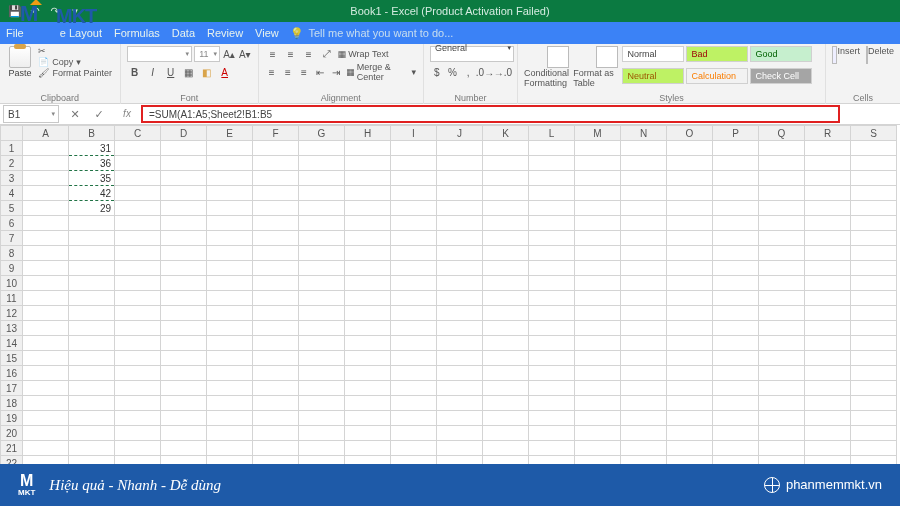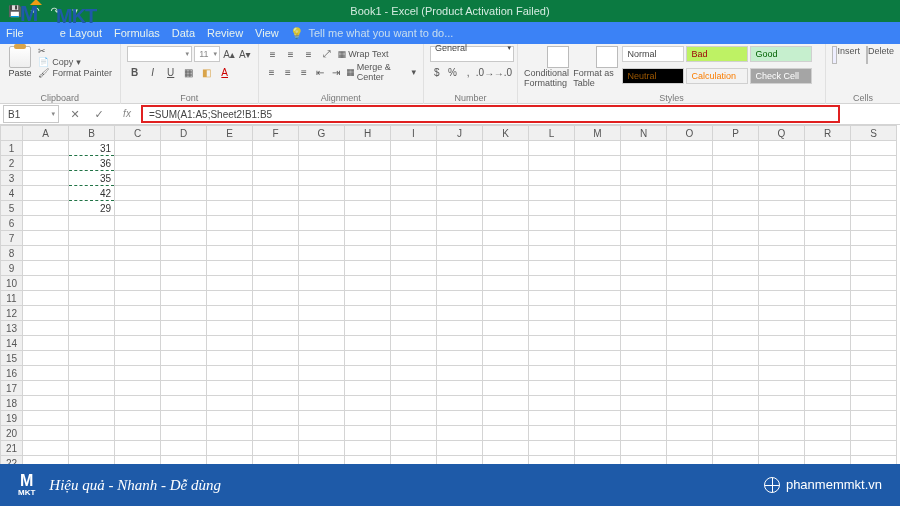--- a/index.html
+++ b/index.html
@@ -32,21 +32,21 @@
 .numfmt{width:84px;height:16px;border:1px solid #c8c8c8;background:#fff;font-size:9px;padding:0 14px 13px 4px;display:flex;align-items:center;position:relative}
 .numfmt:after{content:"▾";position:absolute;right:2px;font-size:7px}
 .styles-body{display:flex;gap:4px}
 .stybtn{display:flex;flex-direction:column;align-items:flex-end;width:46px;font-size:9px;color:#555}
 .stybtn .sicon{width:22px;height:22px;border:1px solid #bbb;background:#fff}
 .stygal{display:flex;flex-wrap:wrap;width:200px;gap:2px}
 .styitem{width:62px;height:16px;border:1px solid #d0d0d0;background:#fff;font-size:9px;display:flex;align-items:center;padding-left:4px}
 .sty-normal{background:#fff}
 .sty-bad{background:#bef264;color:#9c0006}
 .sty-good{background:#c6efce;color:#006100}
-.sty-neutral{background:#000000;color:#9c5700}
+.sty-neutral{background:#bef264;color:#9c5700}
 .sty-calc{background:#f2f2f2;color:#fa7d00}
 .sty-check{background:#a5a5a5;color:#fff}
 .cells-body{display:flex;gap:6px}
 .cellbtn{display:flex;flex-direction:row;align-items:flex-start;font-size:9px;color:#555;width:28px}
 .cellbtn .cicon{width:18px;height:18px;border:1px solid #bbb;background:#eef}
 .logo-overlay{position:absolute;left:20px;top:3px;z-index:10;display:flex;align-items:center;gap:4px;pointer-events:none}
 .logo-mark{width:32px;height:26px;position:relative}
 .logo-mark .m{font-weight:900;font-size:22px;color:#1e5aa8;line-height:1}
 .logo-mark .hat{position:absolute;top:-4px;left:10px;width:0;height:0;border-left:6px solid transparent;border-right:6px solid transparent;border-bottom:6px solid #f39c12}
 .logo-text{font-weight:900;font-size:20px;color:#1e5aa8;letter-spacing:-1px}

